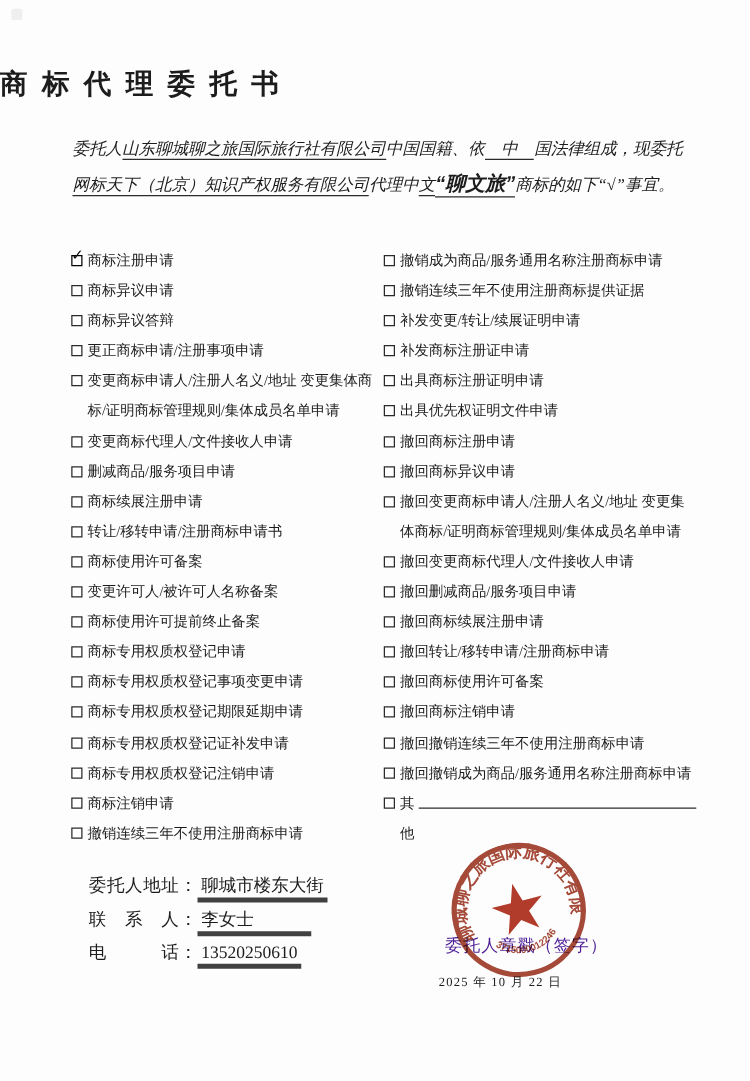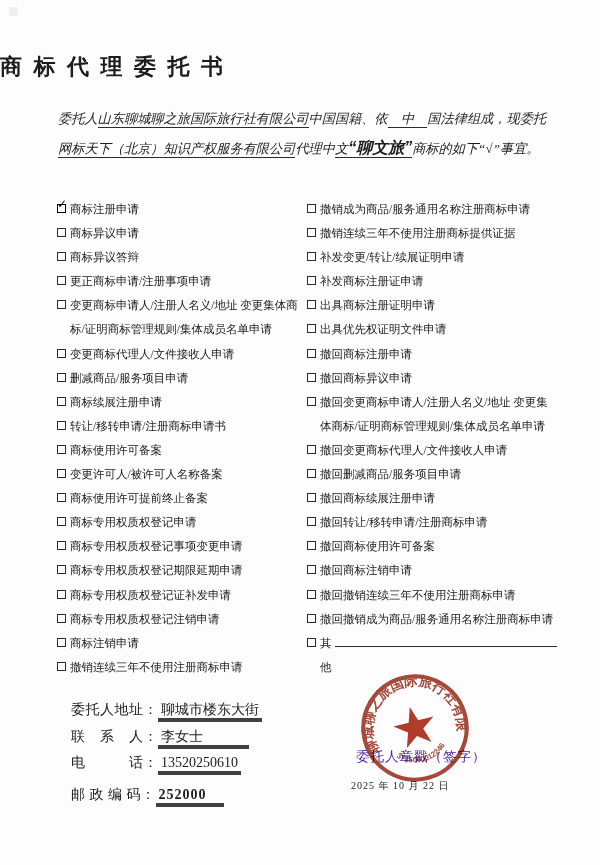--- a/index.html
+++ b/index.html
@@ -218,23 +218,20 @@
   <div class="contact">
     <div class="crow">
       <span class="lab">委托人地址：</span><span class="val">聊城市楼东大街</span>
     </div>
     <div class="crow">
       <span class="lab">联　系　人：</span><span class="val wide">李女士</span>
     </div>
     <div class="crow">
       <span class="lab">电　　　话：</span><span class="val">13520250610</span>
     </div>
-    <div class="crow postal">
-      <span class="lab">邮 政 编 码：</span><span class="val bold">252000</span>
-    </div>
   </div>
 
   <div class="seal-caption">委托人章戳（签字）</div>
   <div class="date">2025 年 10 月 22 日</div>
 
   <svg class="seal" viewBox="-62 -62 124 124">
     <defs>
       <path id="arcTop" d="M -37 17.5 A 41 41 0 1 1 37 17.5" fill="none"></path>
       <path id="arcBottom" d="M -26.5 20.5 A 33.5 33.5 0 0 0 26.5 20.5" fill="none"></path>
     </defs>

